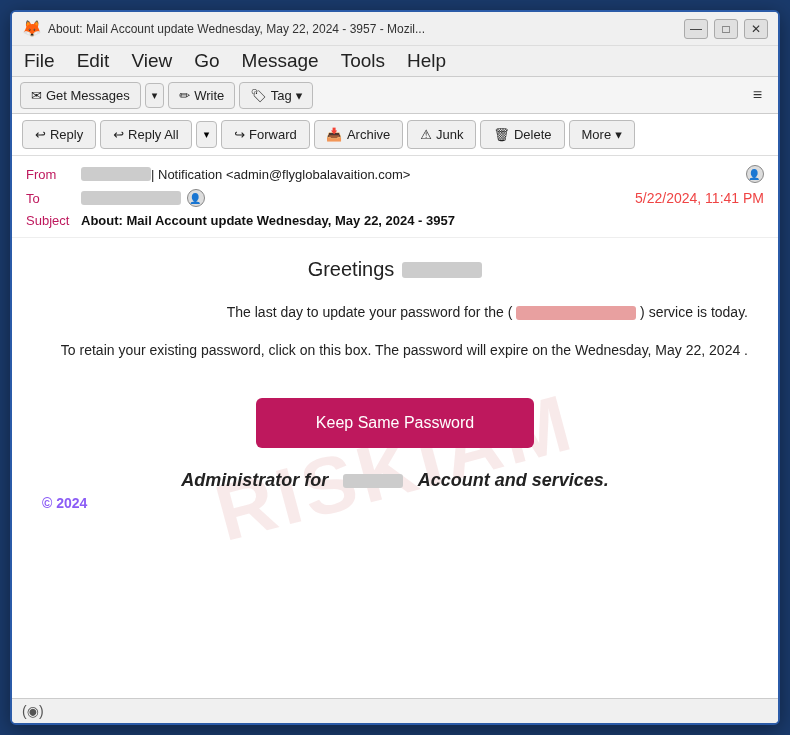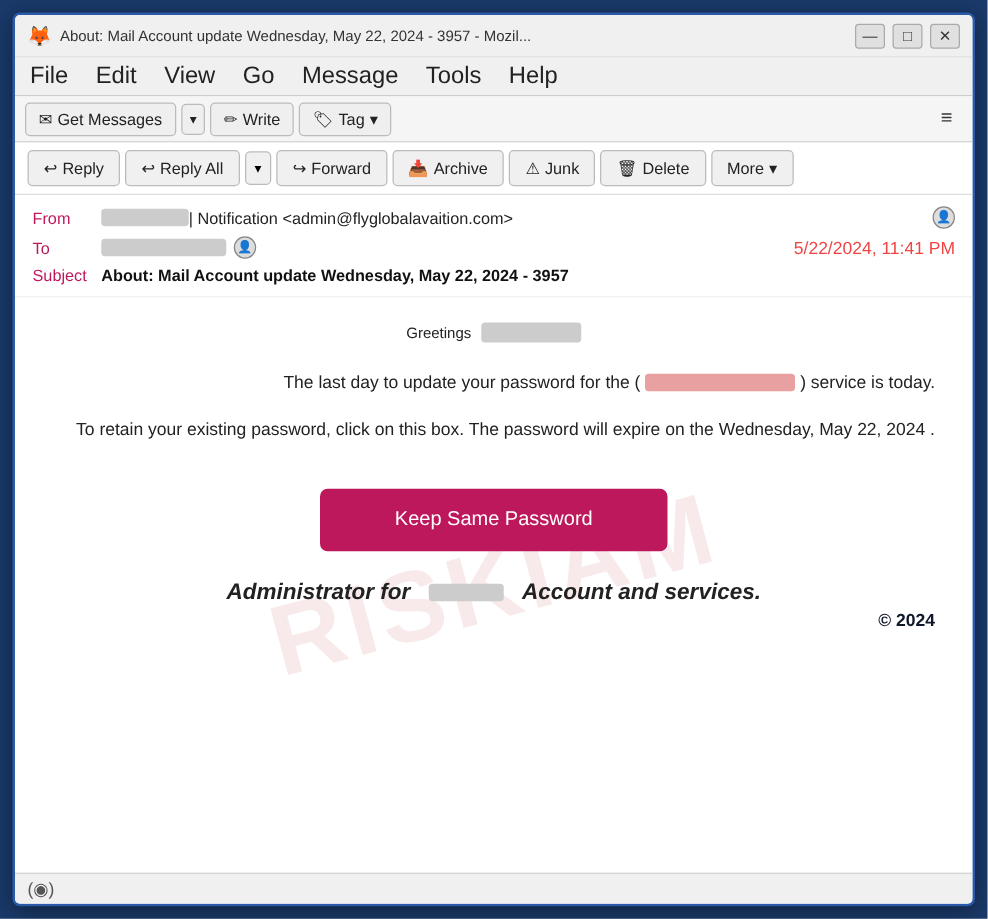--- a/index.html
+++ b/index.html
@@ -226,21 +226,21 @@
       text-align: center;
     }
     .greeting-row {
       display: flex;
       align-items: center;
       justify-content: center;
       gap: 8px;
       margin-bottom: 20px;
     }
     .greeting-text {
-      font-size: 12px;
+      font-size: 20px;
       color: #222;
     }
     .greeter-blurred {
       display: inline-block;
       width: 80px;
       height: 16px;
       background: #ccc;
       border-radius: 3px;
       vertical-align: middle;
     }
@@ -282,22 +282,22 @@
       display: inline-block;
       width: 60px;
       height: 14px;
       background: #ccc;
       border-radius: 3px;
       vertical-align: middle;
     }
     .copyright {
       font-size: 14px;
       font-weight: bold;
-      color: #0f172a;
-      text-align: right;
+      color: #8b5cf6;
+      text-align: left;
       margin-top: 4px;
     }
     
     .status-bar {
       background: #f0f0f0;
       border-top: 1px solid #ccc;
       padding: 4px 10px;
       display: flex;
       align-items: center;
       gap: 6px;

